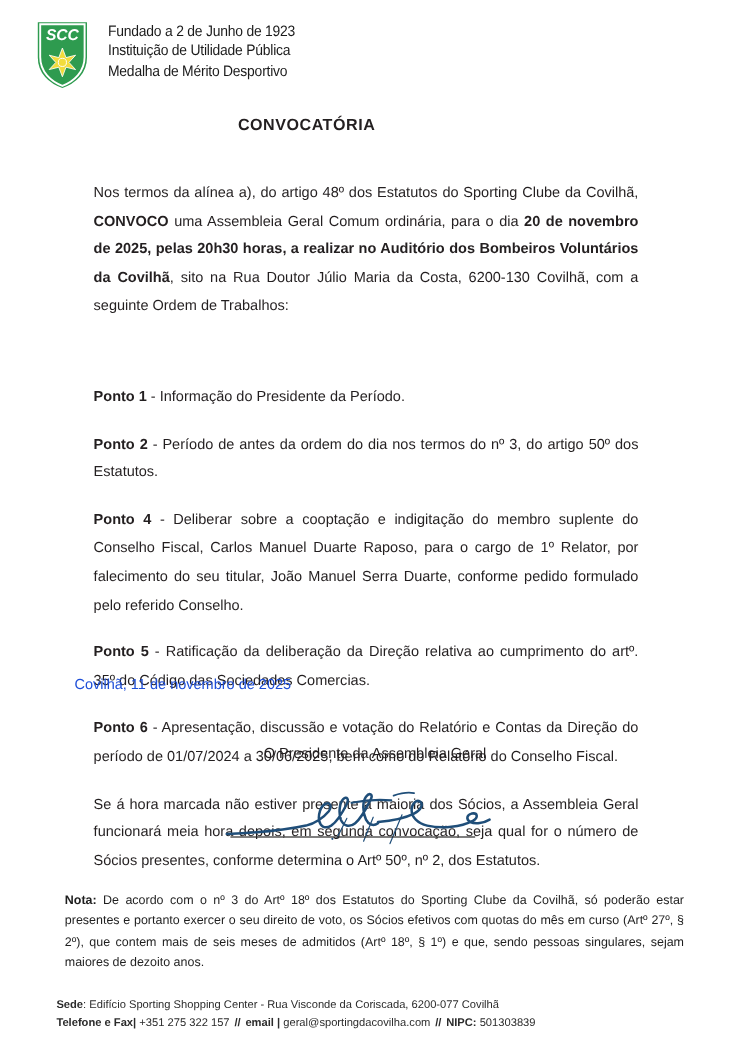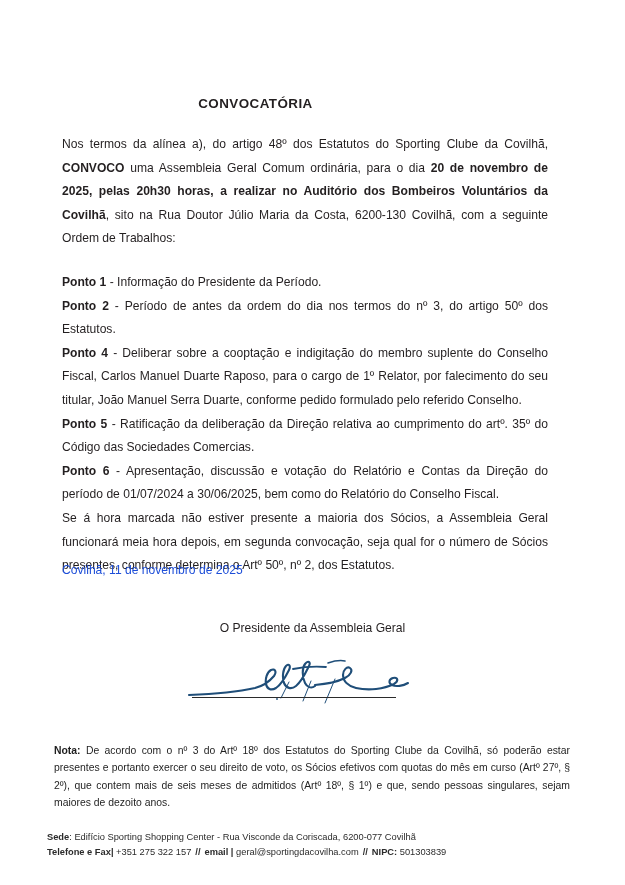--- a/index.html
+++ b/index.html
@@ -63,21 +63,21 @@
   }
 
   
   .body-block {
     position: absolute;
     left: 62px;
     top: 133px;
     width: 486px;
   }
   p.just {
-    margin: 0;
+    margin: 16px;
     text-align: justify;
     text-justify: inter-word;
     font-size: 12.1px;
     line-height: 23.6px;
     color: #231f20;
   }
   .gap-intro { height: 20px; }
   .b { font-weight: bold; text-align: right; }
 
   .pontos p.just { text-align: justify; }
@@ -161,20 +161,38 @@
     color: #2b2b2b;
   }
   .footer .b { font-weight: bold; }
   .footer .sep { font-weight: bold; padding: 0 4px; }
 </style>
 </head>
 <body>
 
 <div class="page">
 
+  <div class="header">
+    <svg class="crest" viewBox="0 0 52 66">
+      <path d="M4 5 H48 V36 C48 50 38 59 26 63 C14 59 4 50 4 36 Z" fill="#2e9b4f" stroke="#ffffff" stroke-width="3"></path>
+      <path d="M7.5 8.2 H44.5 V35.6 C44.5 48 35.6 56 26 59.6 C16.4 56 7.5 48 7.5 35.6 Z" fill="none" stroke="#ffffff" stroke-width="1.6"></path>
+      <text x="26" y="21" text-anchor="middle" font-family="Liberation Sans, sans-serif" font-size="13" font-weight="bold" font-style="italic" fill="#ffffff">SCC</text>
+      <g transform="translate(26,40)" fill="#f2dc3c" stroke="#ffffff" stroke-width="0.7">
+        <g>
+          <path d="M0,-12 L3,-4 L11,-6 L5.5,0 L11,6 L3,4 L0,12 L-3,4 L-11,6 L-5.5,0 L-11,-6 L-3,-4 Z"></path>
+        </g>
+        <circle cx="0" cy="0" r="3.4" fill="#f2dc3c" stroke="#ffffff" stroke-width="0.8"></circle>
+      </g>
+    </svg>
+    <div class="header-lines">
+      <div class="header-line">Fundado a 2 de Junho de 1923</div>
+      <div class="header-line">Instituição de Utilidade Pública</div>
+      <div class="header-line">Medalha de Mérito Desportivo</div>
+    </div>
+  </div>
 
   <div class="doc-title">CONVOCATÓRIA</div>
 
   <div class="body-block">
 
     <p class="just"><span>Nos termos da alínea a), do artigo 48º dos Estatutos do Sporting Clube da Covilhã, </span><span class="b">CONVOCO</span><span> uma Assembleia Geral Comum ordinária, para o dia </span><span class="b">20 de novembro de 2025, pelas 20h30 horas, a realizar no Auditório dos Bombeiros Voluntários da Covilhã</span><span>, sito na Rua Doutor Júlio Maria da Costa, 6200-130 Covilhã, com a seguinte Ordem de Trabalhos:</span></p>
 
     <div class="gap-intro"></div>
 
     <div class="pontos">

